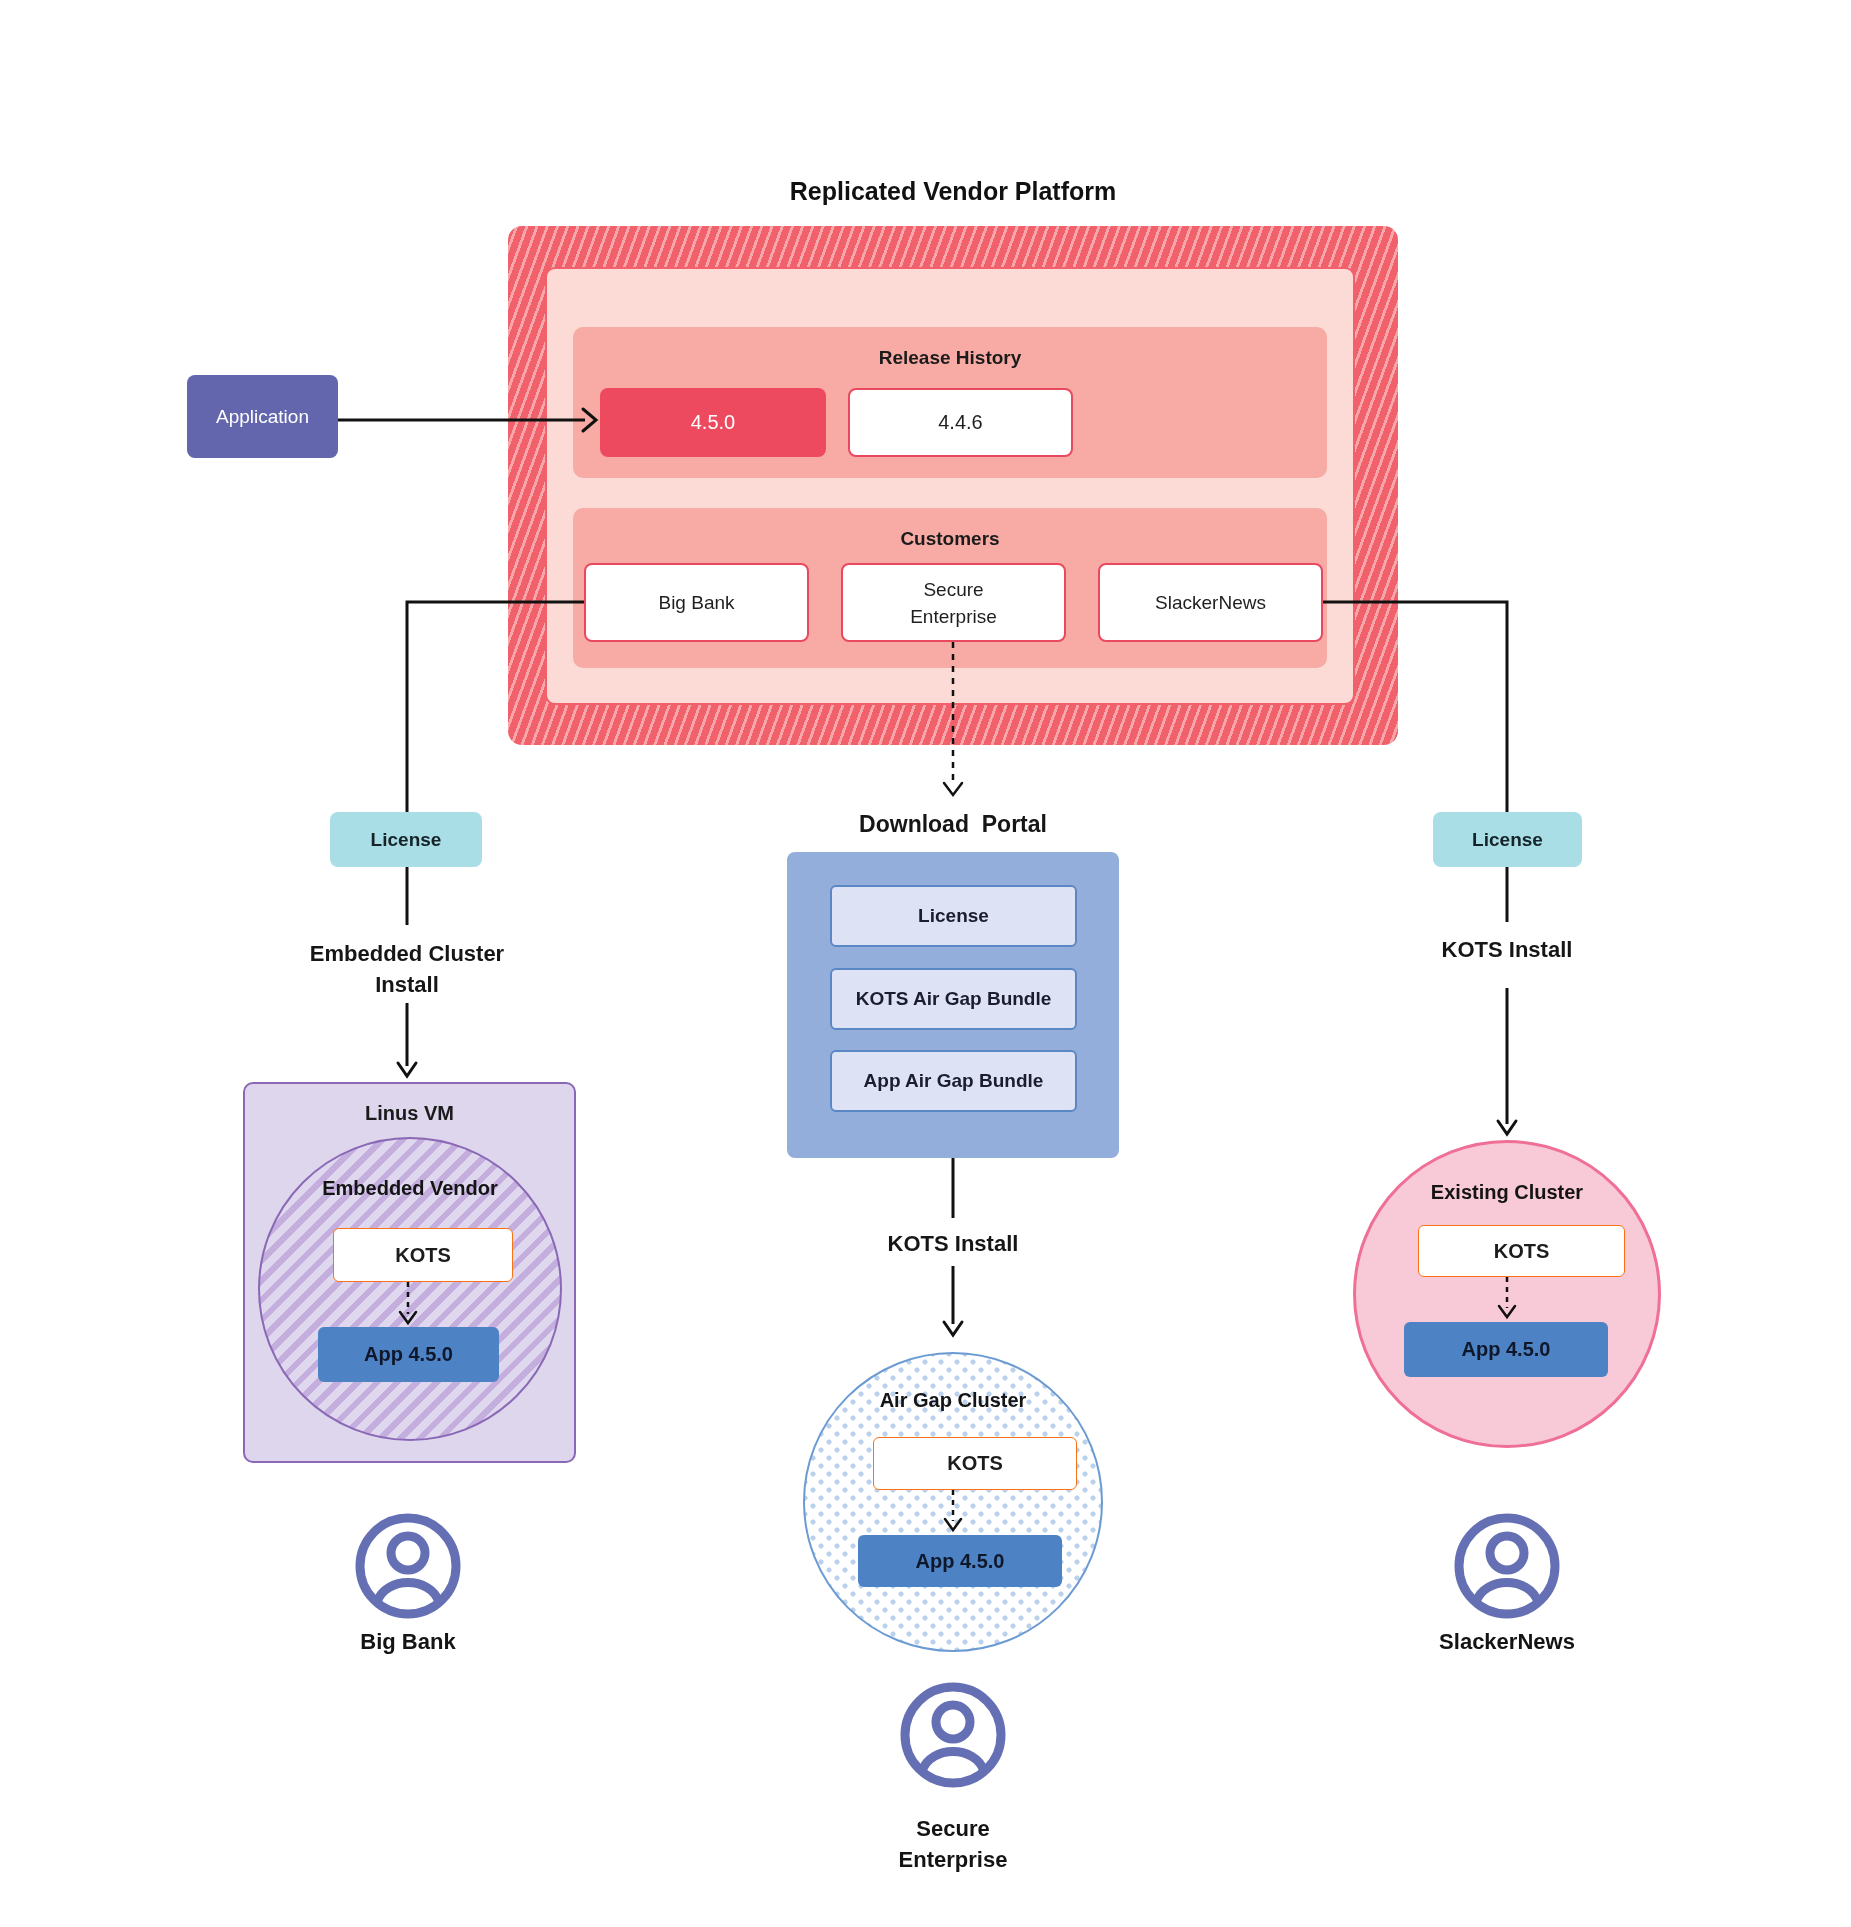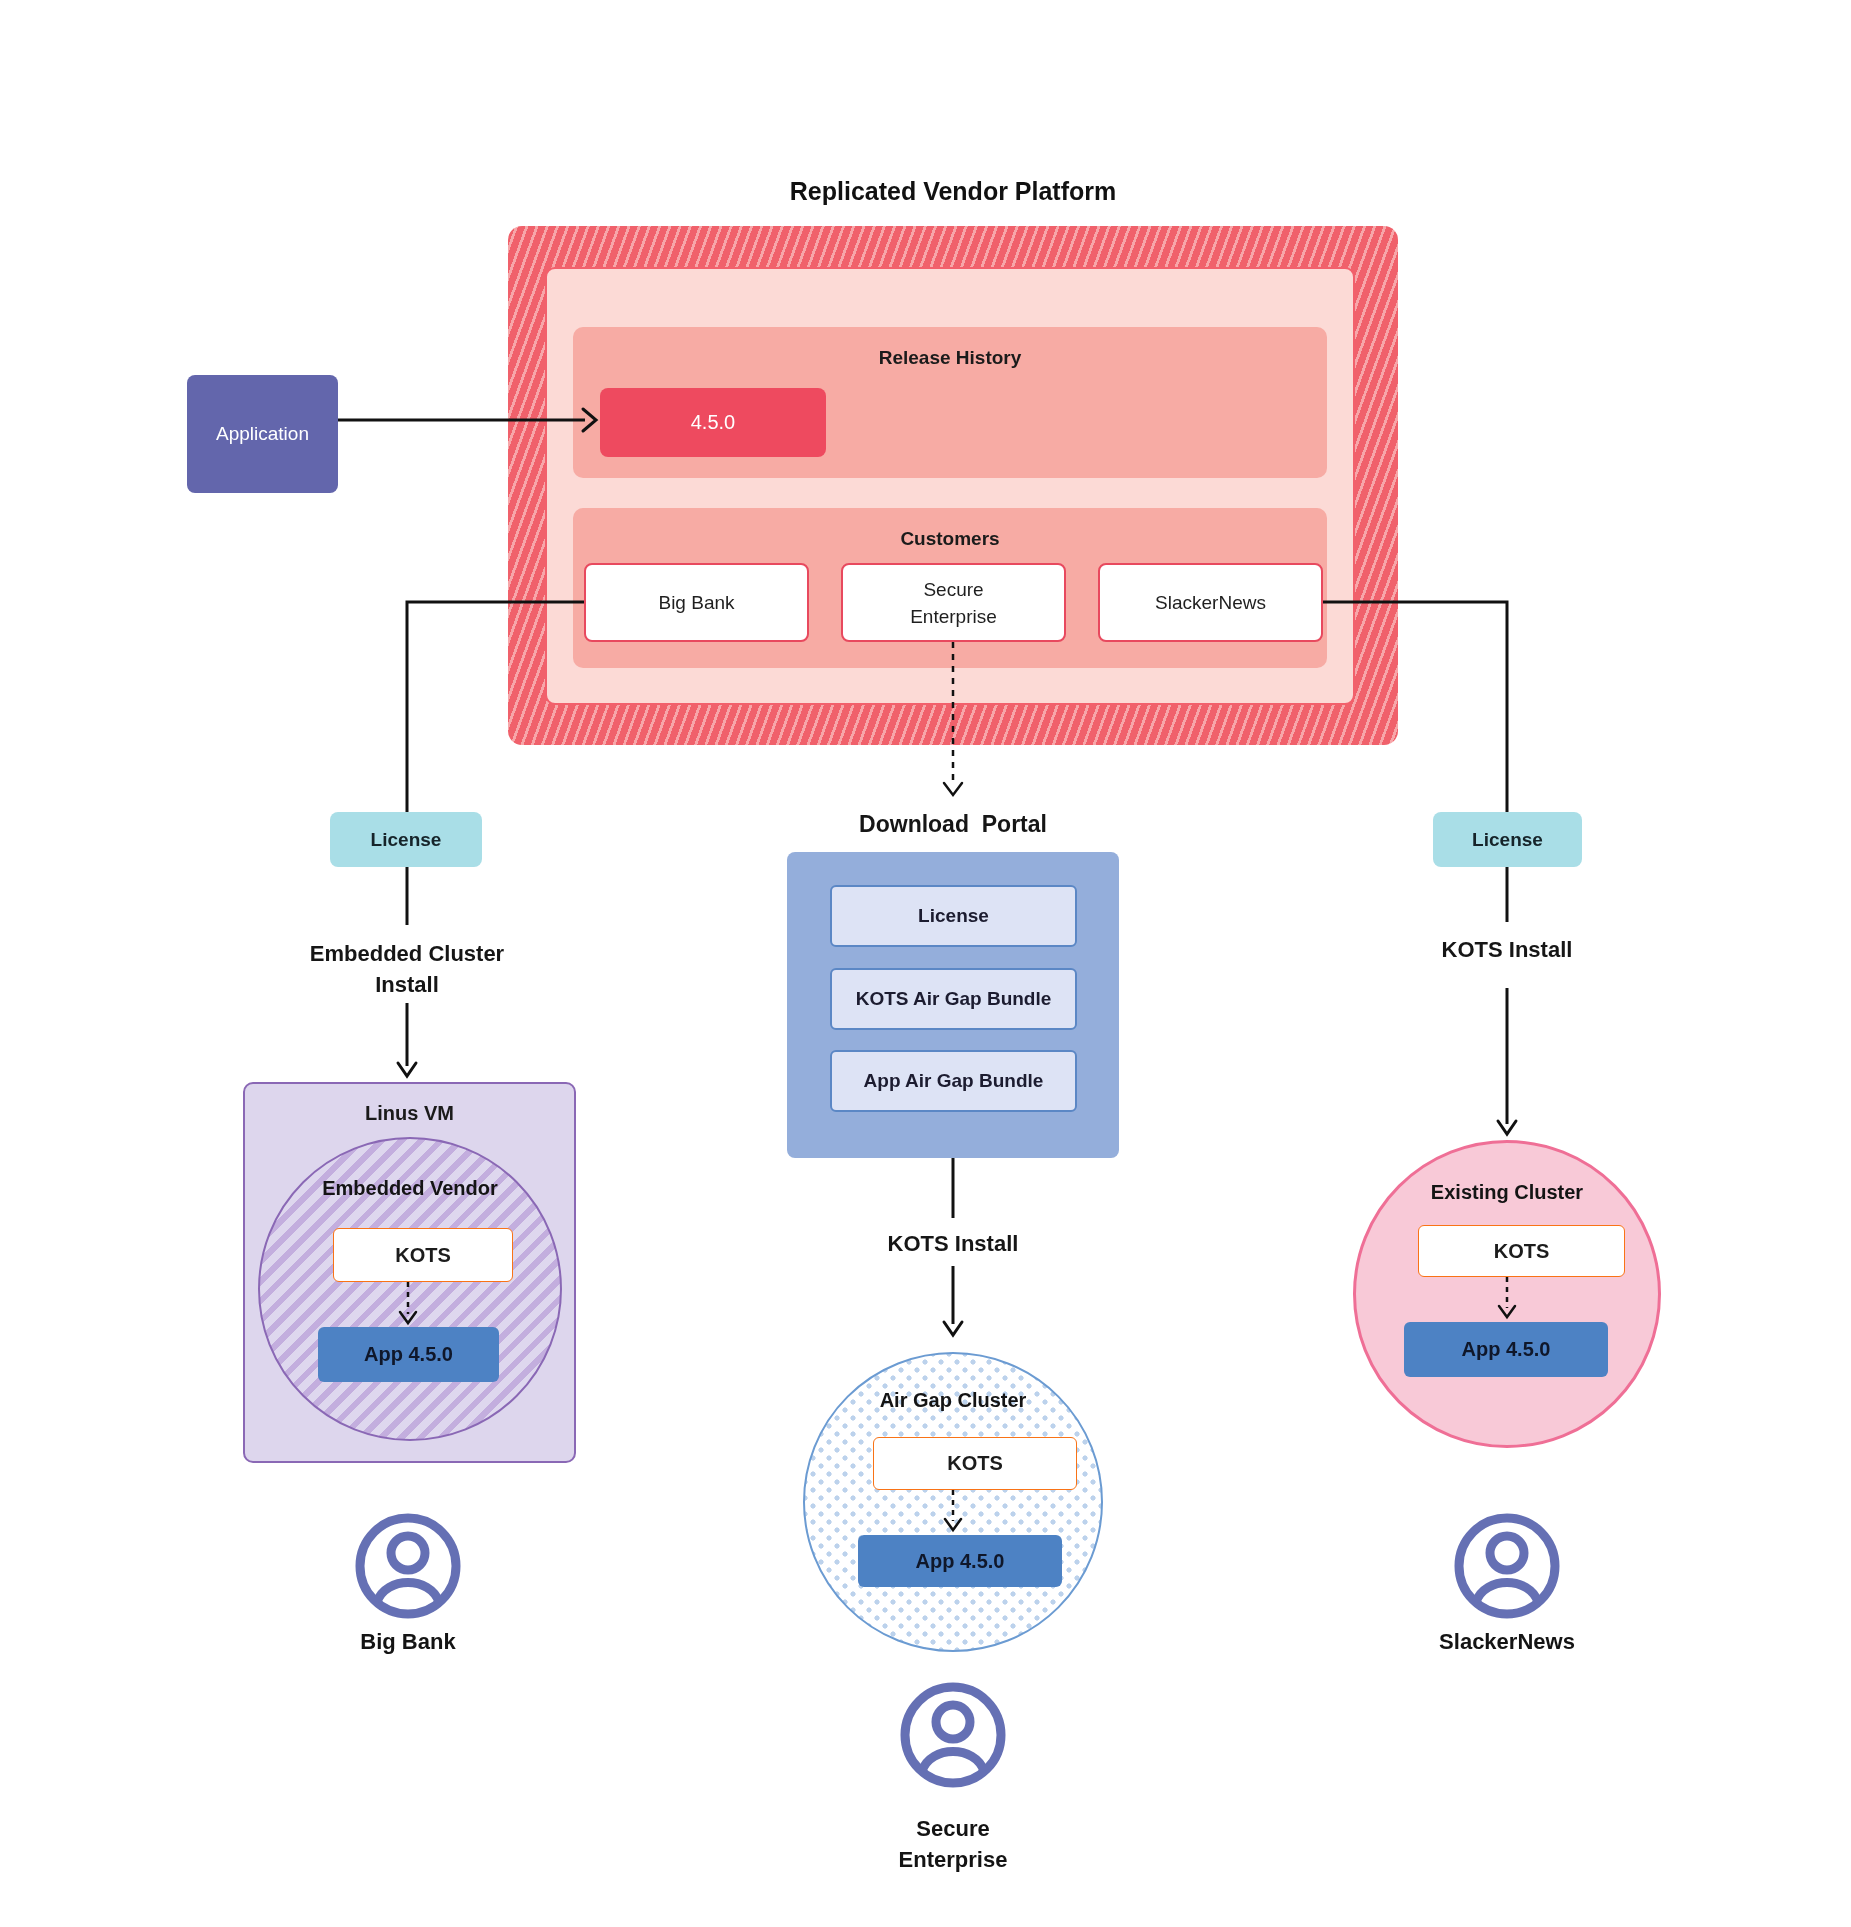--- a/index.html
+++ b/index.html
@@ -58,30 +58,31 @@
 
   <div class="abs ctr" style="left:653px;top:176px;width:600px;height:30px;font-size:25px;font-weight:600;color:#111;">Replicated Vendor Platform</div>
 
   <div class="abs hatch-red" style="left:508px;top:226px;width:890px;height:519px;"></div>
 
   <div class="abs stable" style="left:545px;top:267px;width:810px;height:438px;"></div>
 
   <div class="abs salmon" style="left:573px;top:327px;width:754px;height:151px;"></div>
   <div class="abs ctr sec-label" style="left:573px;top:347px;width:754px;height:22px;">Release History</div>
   <div class="abs ctr ver-red" style="left:600px;top:388px;width:226px;height:69px;">4.5.0</div>
+  <div class="abs ctr ver-white" style="left:848px;top:388px;width:225px;height:69px;">4.4.6</div>
 
   <div class="abs salmon" style="left:573px;top:508px;width:754px;height:160px;"></div>
   <div class="abs ctr sec-label" style="left:573px;top:528px;width:754px;height:22px;">Customers</div>
   <div class="abs ctr cust-box" style="left:584px;top:563px;width:225px;height:79px;">Big Bank</div>
   <div class="abs ctr cust-box" style="left:841px;top:563px;width:225px;height:79px;">
     <span style="max-width:120px;line-height:27px;">Secure Enterprise</span>
   </div>
   <div class="abs ctr cust-box" style="left:1098px;top:563px;width:225px;height:79px;">SlackerNews</div>
 
-  <div class="abs ctr app-box" style="left:187px;top:375px;width:151px;height:118px;">Application</div>
+  <div class="abs ctr app-box" style="left:187px;top:375px;width:151px;height:83px;">Application</div>
 
   <div class="abs ctr license" style="left:330px;top:812px;width:152px;height:55px;">License</div>
   <div class="abs ctr flow-label" style="left:277px;top:938px;width:260px;height:62px;">Embedded Cluster Install</div>
 
   <div class="abs vm-box" style="left:243px;top:1082px;width:333px;height:381px;"></div>
   <div class="abs ctr vm-title" style="left:243px;top:1101px;width:333px;height:24px;">Linus VM</div>
   <div class="abs hatch-purple" style="left:258px;top:1137px;width:304px;height:304px;"></div>
   <div class="abs ctr cluster-title" style="left:258px;top:1176px;width:304px;height:24px;">Embedded Vendor</div>
   <div class="abs ctr kots-box" style="left:318px;top:1228px;width:180px;height:54px;">KOTS</div>
   <div class="abs ctr app-blue" style="left:318px;top:1327px;width:181px;height:55px;">App 4.5.0</div>

